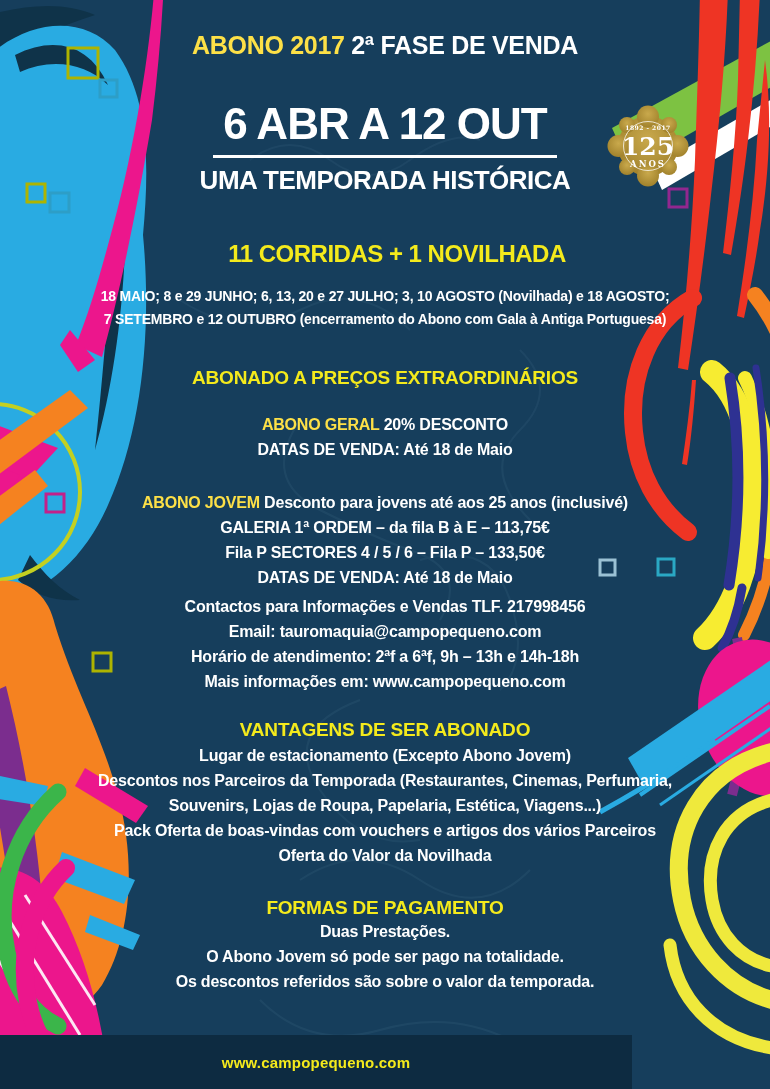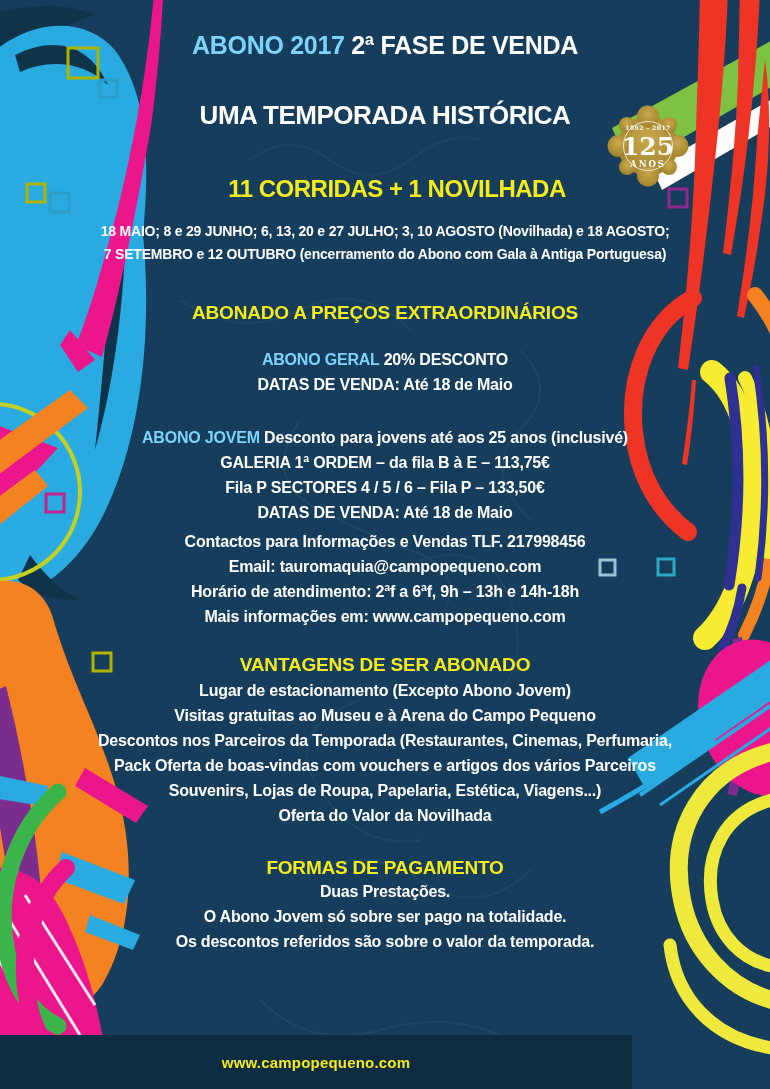--- a/index.html
+++ b/index.html
@@ -4,21 +4,21 @@
 <style>
   html,body{margin:0;padding:0;background:#0a2438;}
   .poster{
     position:relative;width:770px;height:1089px;margin:0 auto;
     background:#163E5C;overflow:hidden;
     font-family:"Liberation Sans","DejaVu Sans",sans-serif;
     font-weight:700;color:#fff;
   }
   .bg-art{position:absolute;left:0;top:0;width:770px;height:1089px;z-index:1;pointer-events:none;}
   .content{position:absolute;left:0;top:0;width:770px;z-index:2;text-align:center;}
-  .yellow{color:#7dd3fc;}
+  .yellow{color:#fde047;}
   .white{color:#FFFFFF;text-align:right;}
 
   .title-line{margin-top:31px;font-size:25px;letter-spacing:-0.3px;white-space:nowrap;}
   .hero{margin-top:40px;}
   .hero-date{
     display:inline-block;font-size:44px;letter-spacing:-1px;line-height:48px;
     border-bottom:3px solid #fff;padding:0 10px 7px 10px;white-space:nowrap;
   }
   .hero-sub{font-size:26px;letter-spacing:-0.5px;margin-top:7px;line-height:30px;}
 
@@ -170,20 +170,21 @@
   </svg>
 
   <div class="content">
 
     <div class="title-line">
       <span class="yellow">ABONO 2017</span>
       <span class="white">2ª FASE DE VENDA</span>
     </div>
 
     <div class="hero">
+      <div class="hero-date">6 ABR A 12 OUT</div>
       <div class="hero-sub">UMA TEMPORADA HISTÓRICA</div>
     </div>
 
     <div class="corridas-title">11 CORRIDAS + 1 NOVILHADA</div>
     <div class="dates">
       <div>18 MAIO; 8 e 29 JUNHO; 6, 13, 20 e 27 JULHO; 3, 10 AGOSTO (Novilhada) e 18 AGOSTO;</div>
       <div>7 SETEMBRO e 12 OUTUBRO (encerramento do Abono com Gala à Antiga Portuguesa)</div>
     </div>
 
     <div class="sec-head mt-abonos">ABONADO A PREÇOS EXTRAORDINÁRIOS</div>
@@ -209,31 +210,30 @@
     <div class="contacts">
       <div class="c-line">Contactos para Informações e Vendas TLF. 217998456</div>
       <div class="c-line">Email: tauromaquia@campopequeno.com</div>
       <div class="c-line">Horário de atendimento: 2ªf a 6ªf, 9h – 13h e 14h-18h</div>
       <div class="c-line">Mais informações em: www.campopequeno.com</div>
     </div>
 
     <div class="vantagens">
       <div class="sec-head">VANTAGENS DE SER ABONADO</div>
       <div class="c-line">Lugar de estacionamento (Excepto Abono Jovem)</div>
-      <div class="c-line">Visitas gratuitas ao Museu e à Arena do Campo Pequeno</div>
       <div class="c-line">Descontos nos Parceiros da Temporada (Restaurantes, Cinemas, Perfumaria,</div>
+      <div class="c-line">Souvenirs, Lojas de Roupa, Papelaria, Estética, Viagens...)</div>
       <div class="c-line">Pack Oferta de boas-vindas com vouchers e artigos dos vários Parceiros</div>
-      <div class="c-line">Souvenirs, Lojas de Roupa, Papelaria, Estética, Viagens...)</div>
       <div class="c-line">Oferta do Valor da Novilhada</div>
     </div>
 
     <div class="pagamento">
       <div class="sec-head">FORMAS DE PAGAMENTO</div>
       <div class="c-line">Duas Prestações.</div>
-      <div class="c-line">O Abono Jovem só sobre ser pago na totalidade.</div>
+      <div class="c-line">O Abono Jovem só pode ser pago na totalidade.</div>
       <div class="c-line">Os descontos referidos são sobre o valor da temporada.</div>
     </div>
 
   </div>
 
   <div class="footer">
     <span class="footer-url">www.campopequeno.com</span>
   </div>
 
 </div>

